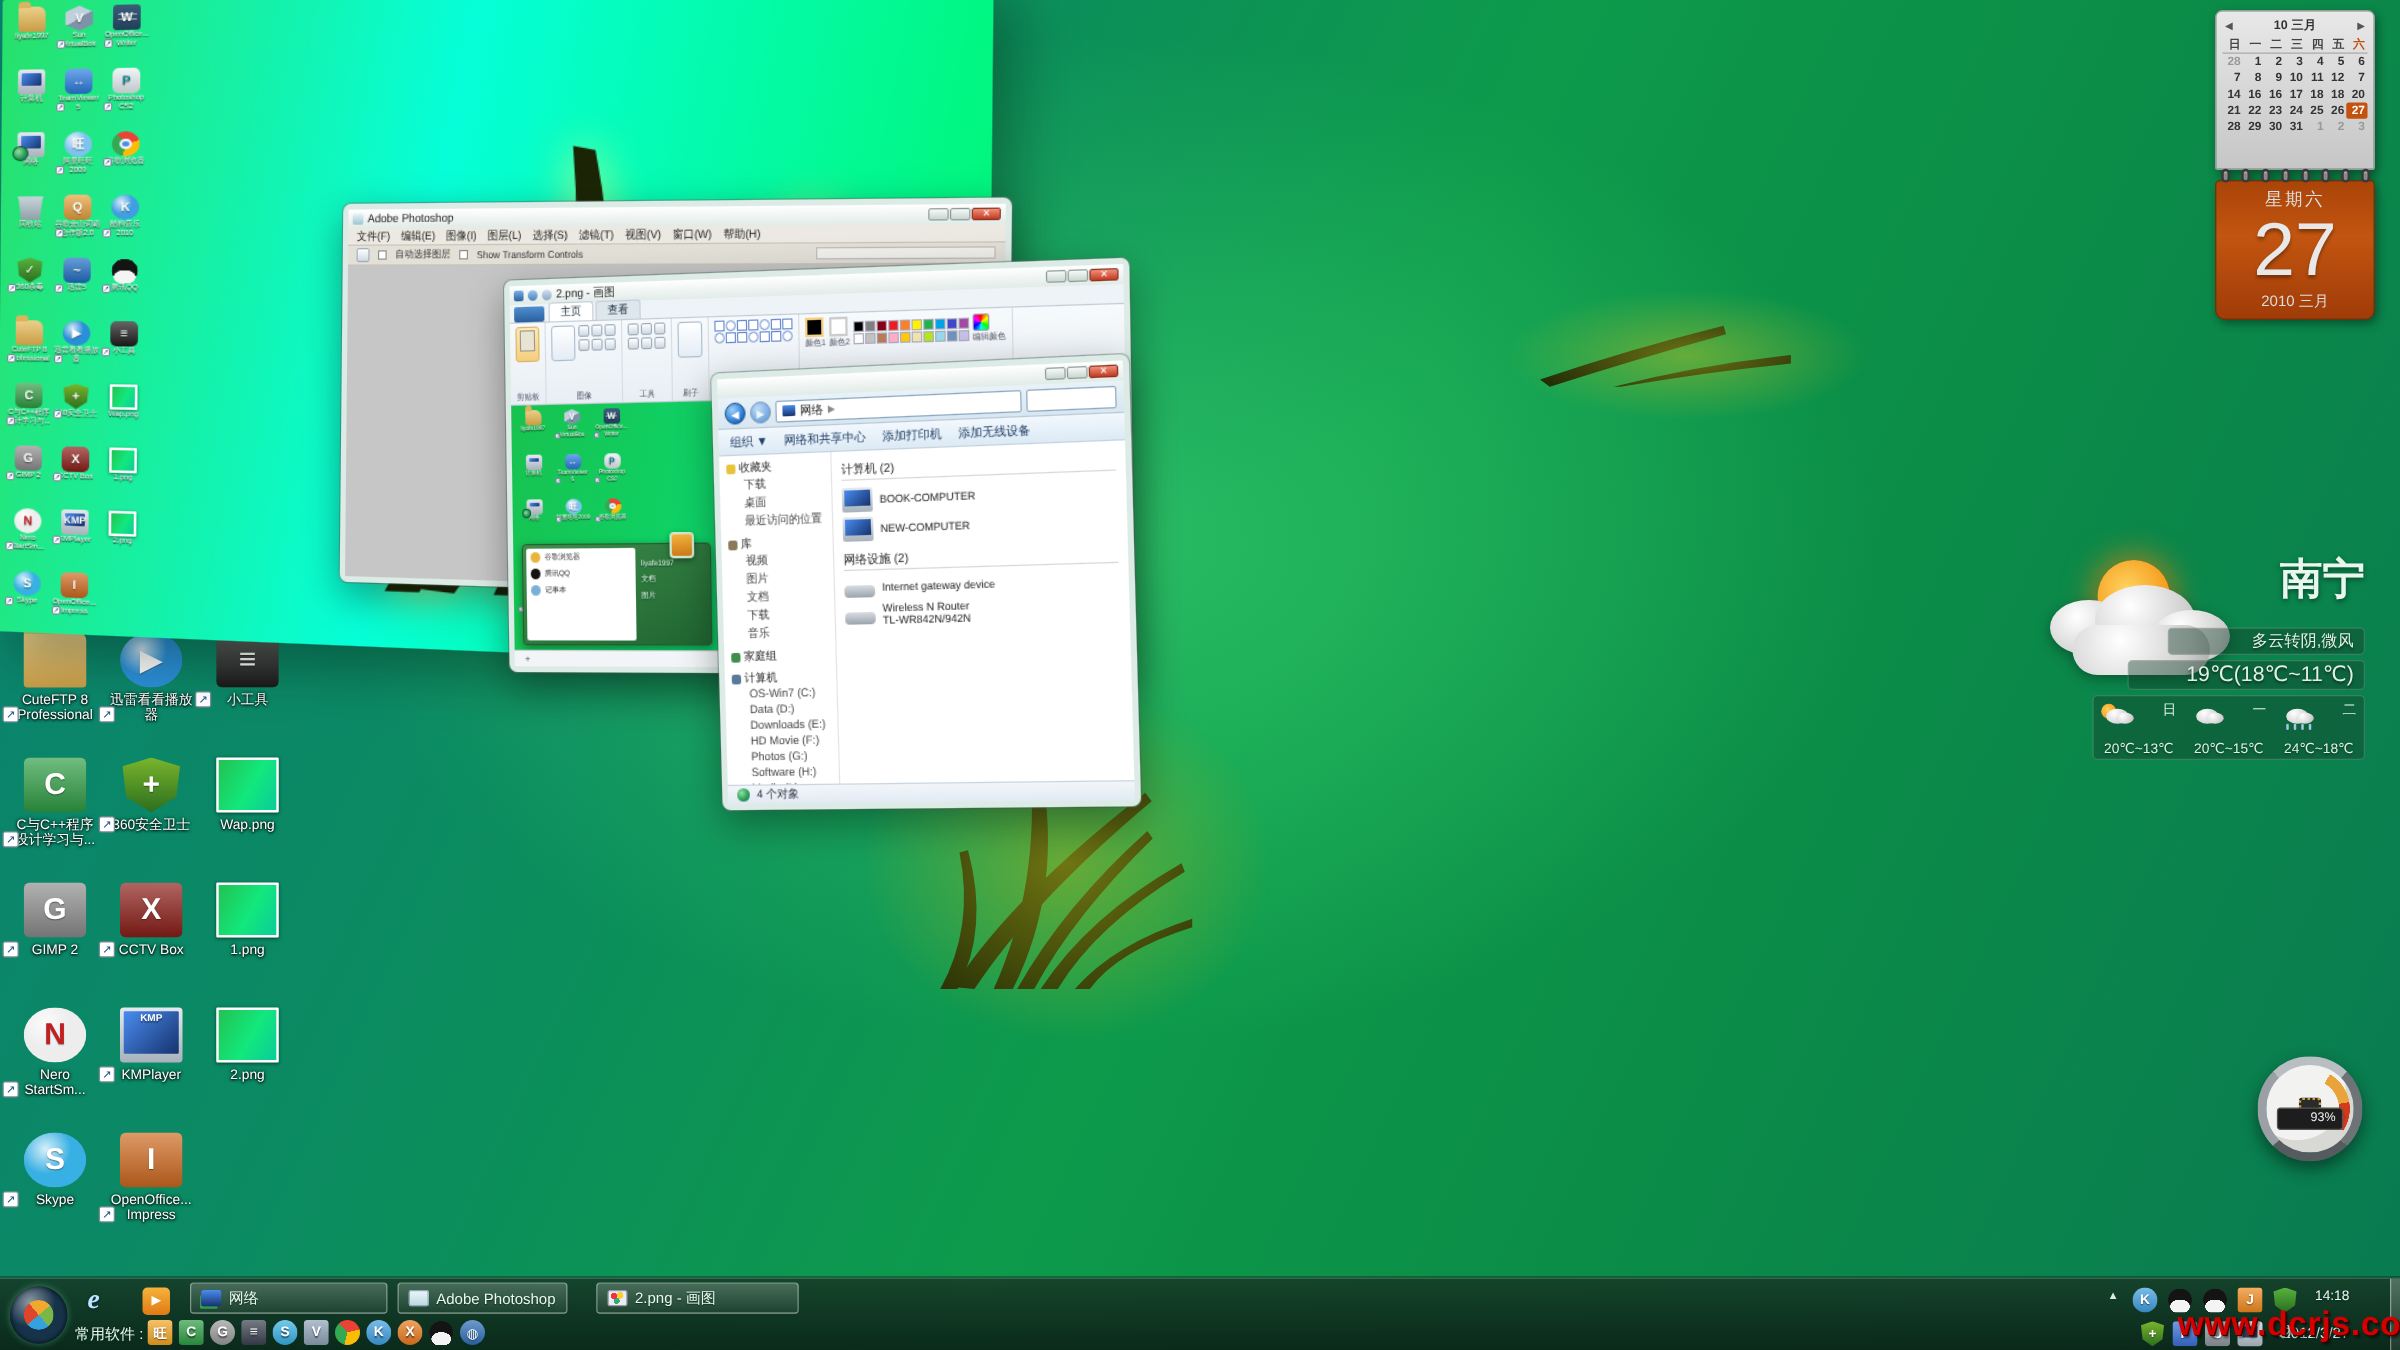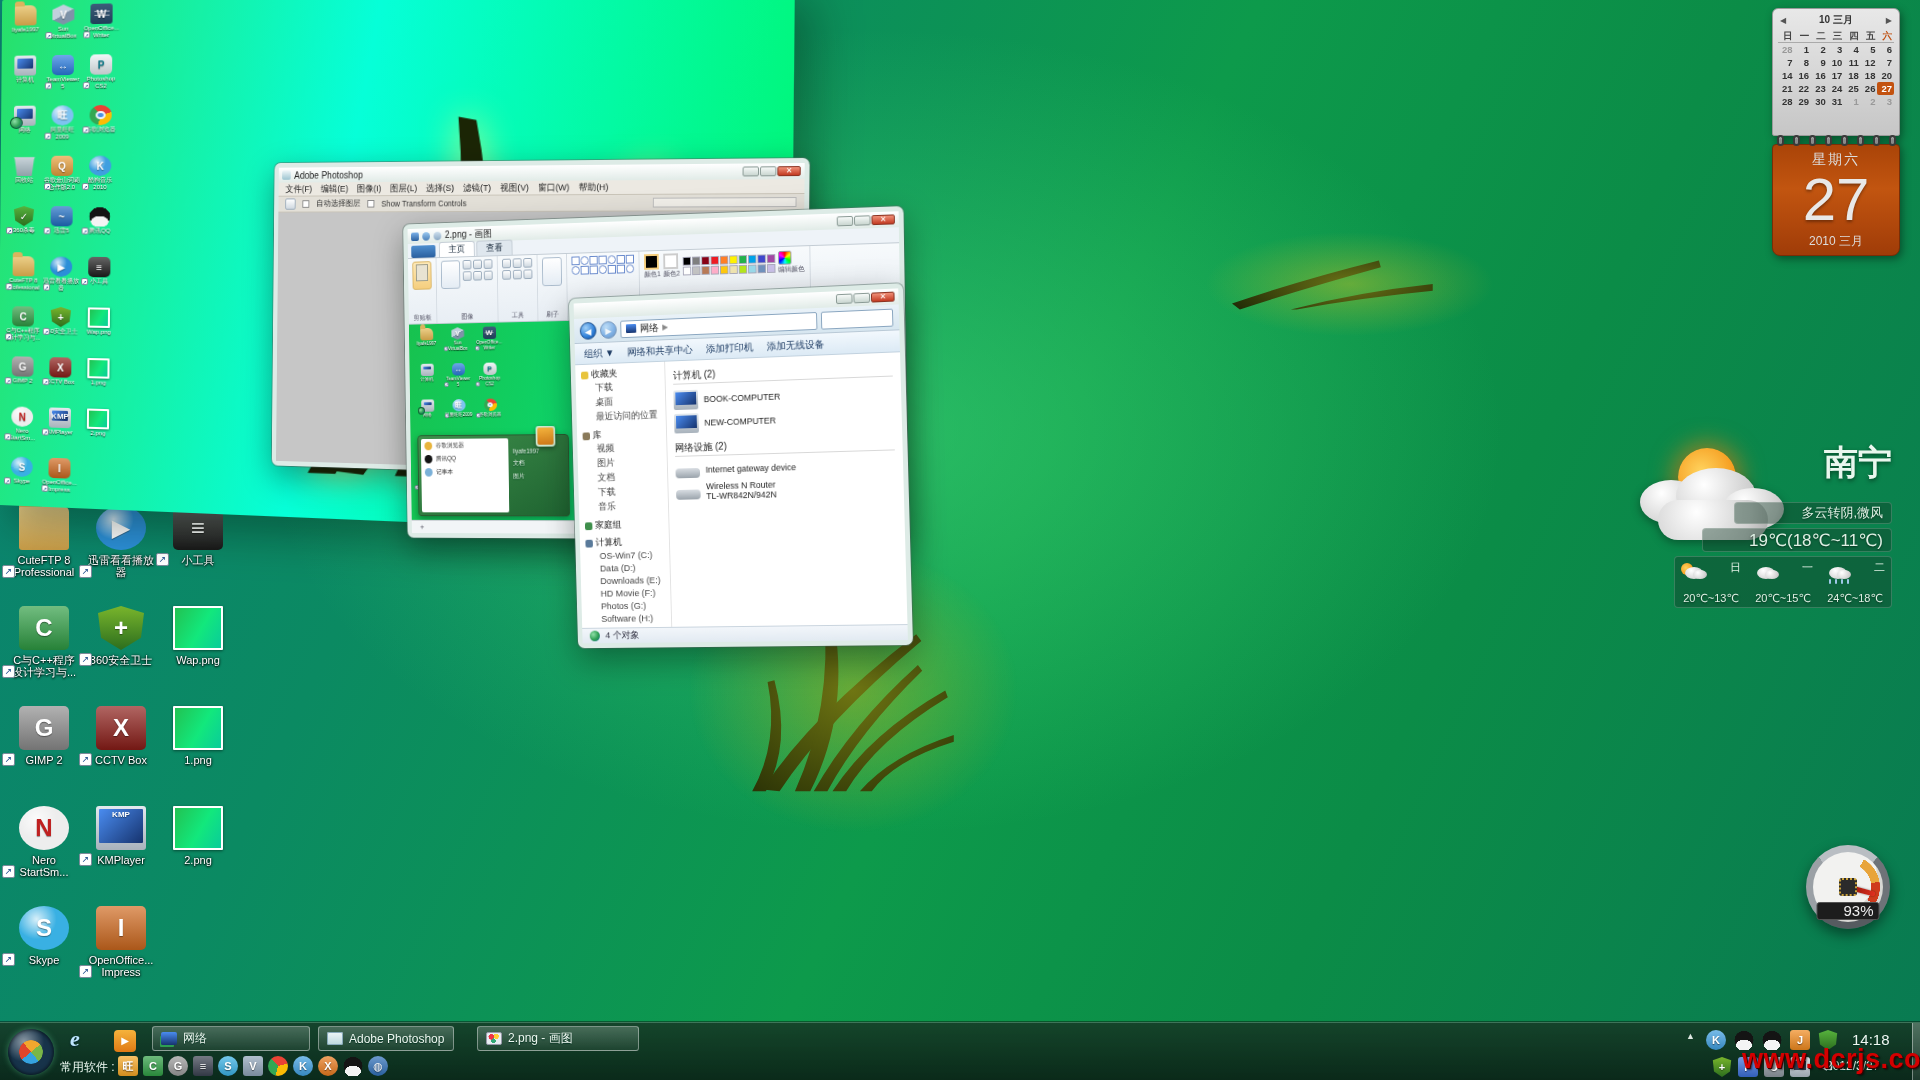--- a/index.html
+++ b/index.html
@@ -191,21 +191,21 @@
   .garc { position:absolute; inset:2px; border-radius:50%;
     background:conic-gradient(from 30deg, #e8a43a 0 14%, #cf3b1c 14% 26%, transparent 26%);
     -webkit-mask:radial-gradient(closest-side, transparent 70%, #000 71% 96%, transparent 97%);
             mask:radial-gradient(closest-side, transparent 70%, #000 71% 96%, transparent 97%); }
   .needle { position:absolute; left:50%; bottom:50%; width:5px; height:40%; transform-origin:50% 100%;
     background:linear-gradient(#e03020,#8a1408); border-radius:3px 3px 1px 1px; box-shadow:0 0 2px rgba(0,0,0,.5); }
   .gchip { position:absolute; left:50%; top:50%; transform:translate(-50%,-50%); background:#2b2b2b; border:2px dotted #caa23a; border-radius:3px; }
   #gauge-cpu .gchip { width:24px; height:24px; } #gauge-ram .gchip { width:18px; height:18px; }
   .gval { position:absolute; left:50%; transform:translateX(-50%); background:#1d1d1d; border:1px solid #555; border-radius:3px;
     color:#eee; font-size:12px; padding:0 5px; line-height:16px; }
-  #gauge-cpu .gval { bottom:10px; } #gauge-ram .gval { bottom:2px; font-size:15px;padding-left:26px; }
+  #gauge-cpu .gval { bottom:10px; } #gauge-ram .gval { bottom:18px; font-size:10px;padding-left:26px; }
 
   
   #taskbar { position:absolute; left:0; bottom:0; width:1920px; height:58px; z-index:90;
     background:linear-gradient(rgba(22,58,38,.88), rgba(10,34,22,.93));
     border-top:1px solid rgba(160,255,210,.35); box-shadow:0 -1px 0 rgba(0,0,0,.4); }
   #start-orb { position:absolute; left:8px; top:6px; width:46px; height:46px; border-radius:50%;
     background:radial-gradient(circle at 35% 28%, rgba(255,255,255,.5), rgba(255,255,255,0) 45%), radial-gradient(circle, #17334a 60%, #0a1d2c 100%);
     box-shadow:0 0 6px rgba(120,255,190,.35), inset 0 0 4px rgba(0,0,0,.7); }
   #start-flag { position:absolute; inset:11px; border-radius:50%; overflow:hidden;
     background:conic-gradient(from -40deg, #f2a72e 0 25%, #7ab648 0 50%, #35a2e0 0 75%, #e0452c 0 100%);
@@ -232,21 +232,21 @@
   .tray-ic.round { border-radius:50%; }
   .shieldy { clip-path:polygon(50% 0%, 96% 16%, 90% 72%, 50% 100%, 10% 72%, 4% 16%); }
   .pengy { background:radial-gradient(ellipse 40% 28% at 50% 76%, #f4f4f4 97%, transparent),
            radial-gradient(ellipse 48% 46% at 50% 50%, #141414 97%, transparent) !important; }
   .netmini { background:linear-gradient(#dfe5ea,#9aa4ad); }
   .netmini::before { content:""; position:absolute; inset:4px 4px 7px 4px; background:#2c3e50; }
   .spk { background:transparent !important; }
   .spk::before { content:""; position:absolute; left:4px; top:6px; border-top:4px solid transparent; border-bottom:4px solid transparent; border-right:7px solid #dfe5ea; }
   .spk::after { content:")"; position:absolute; right:3px; top:2px; color:#dfe5ea; font-size:11px; }
   #tray-arrow { position:absolute; left:1686px; top:8px; color:#dfe8e2; font-size:9px; }
-  #tb-clock { position:absolute; left:1852px; top:8px; color:#f0f7f2; font-size:15px; text-shadow:0 1px 1px #032; }
+  #tb-clock { position:absolute; left:1852px; top:8px; color:#f0f7f2; font-size:11px; text-shadow:0 1px 1px #032; }
   #tb-date { position:absolute; left:1826px; top:36px; color:#e4efe8; font-size:12px; text-shadow:0 1px 1px #032; }
   #show-desktop { position:absolute; right:0; top:0; width:8px; height:58px; background:linear-gradient(rgba(255,255,255,.25),rgba(255,255,255,.08)); border-left:1px solid rgba(255,255,255,.4); }
 
   #watermark { position:absolute; left:1742px; top:1044px; z-index:95; font-size:27px; font-weight:bold; color:#d40000;
     text-shadow:1px 1px 0 #3a0000, 2px 2px 2px rgba(0,0,0,.5); letter-spacing:0.5px; }
 
   .grass path { fill:#1b2505; }
   #tuftA .grass path { fill:#272f05; }
 </style>
 </head>

